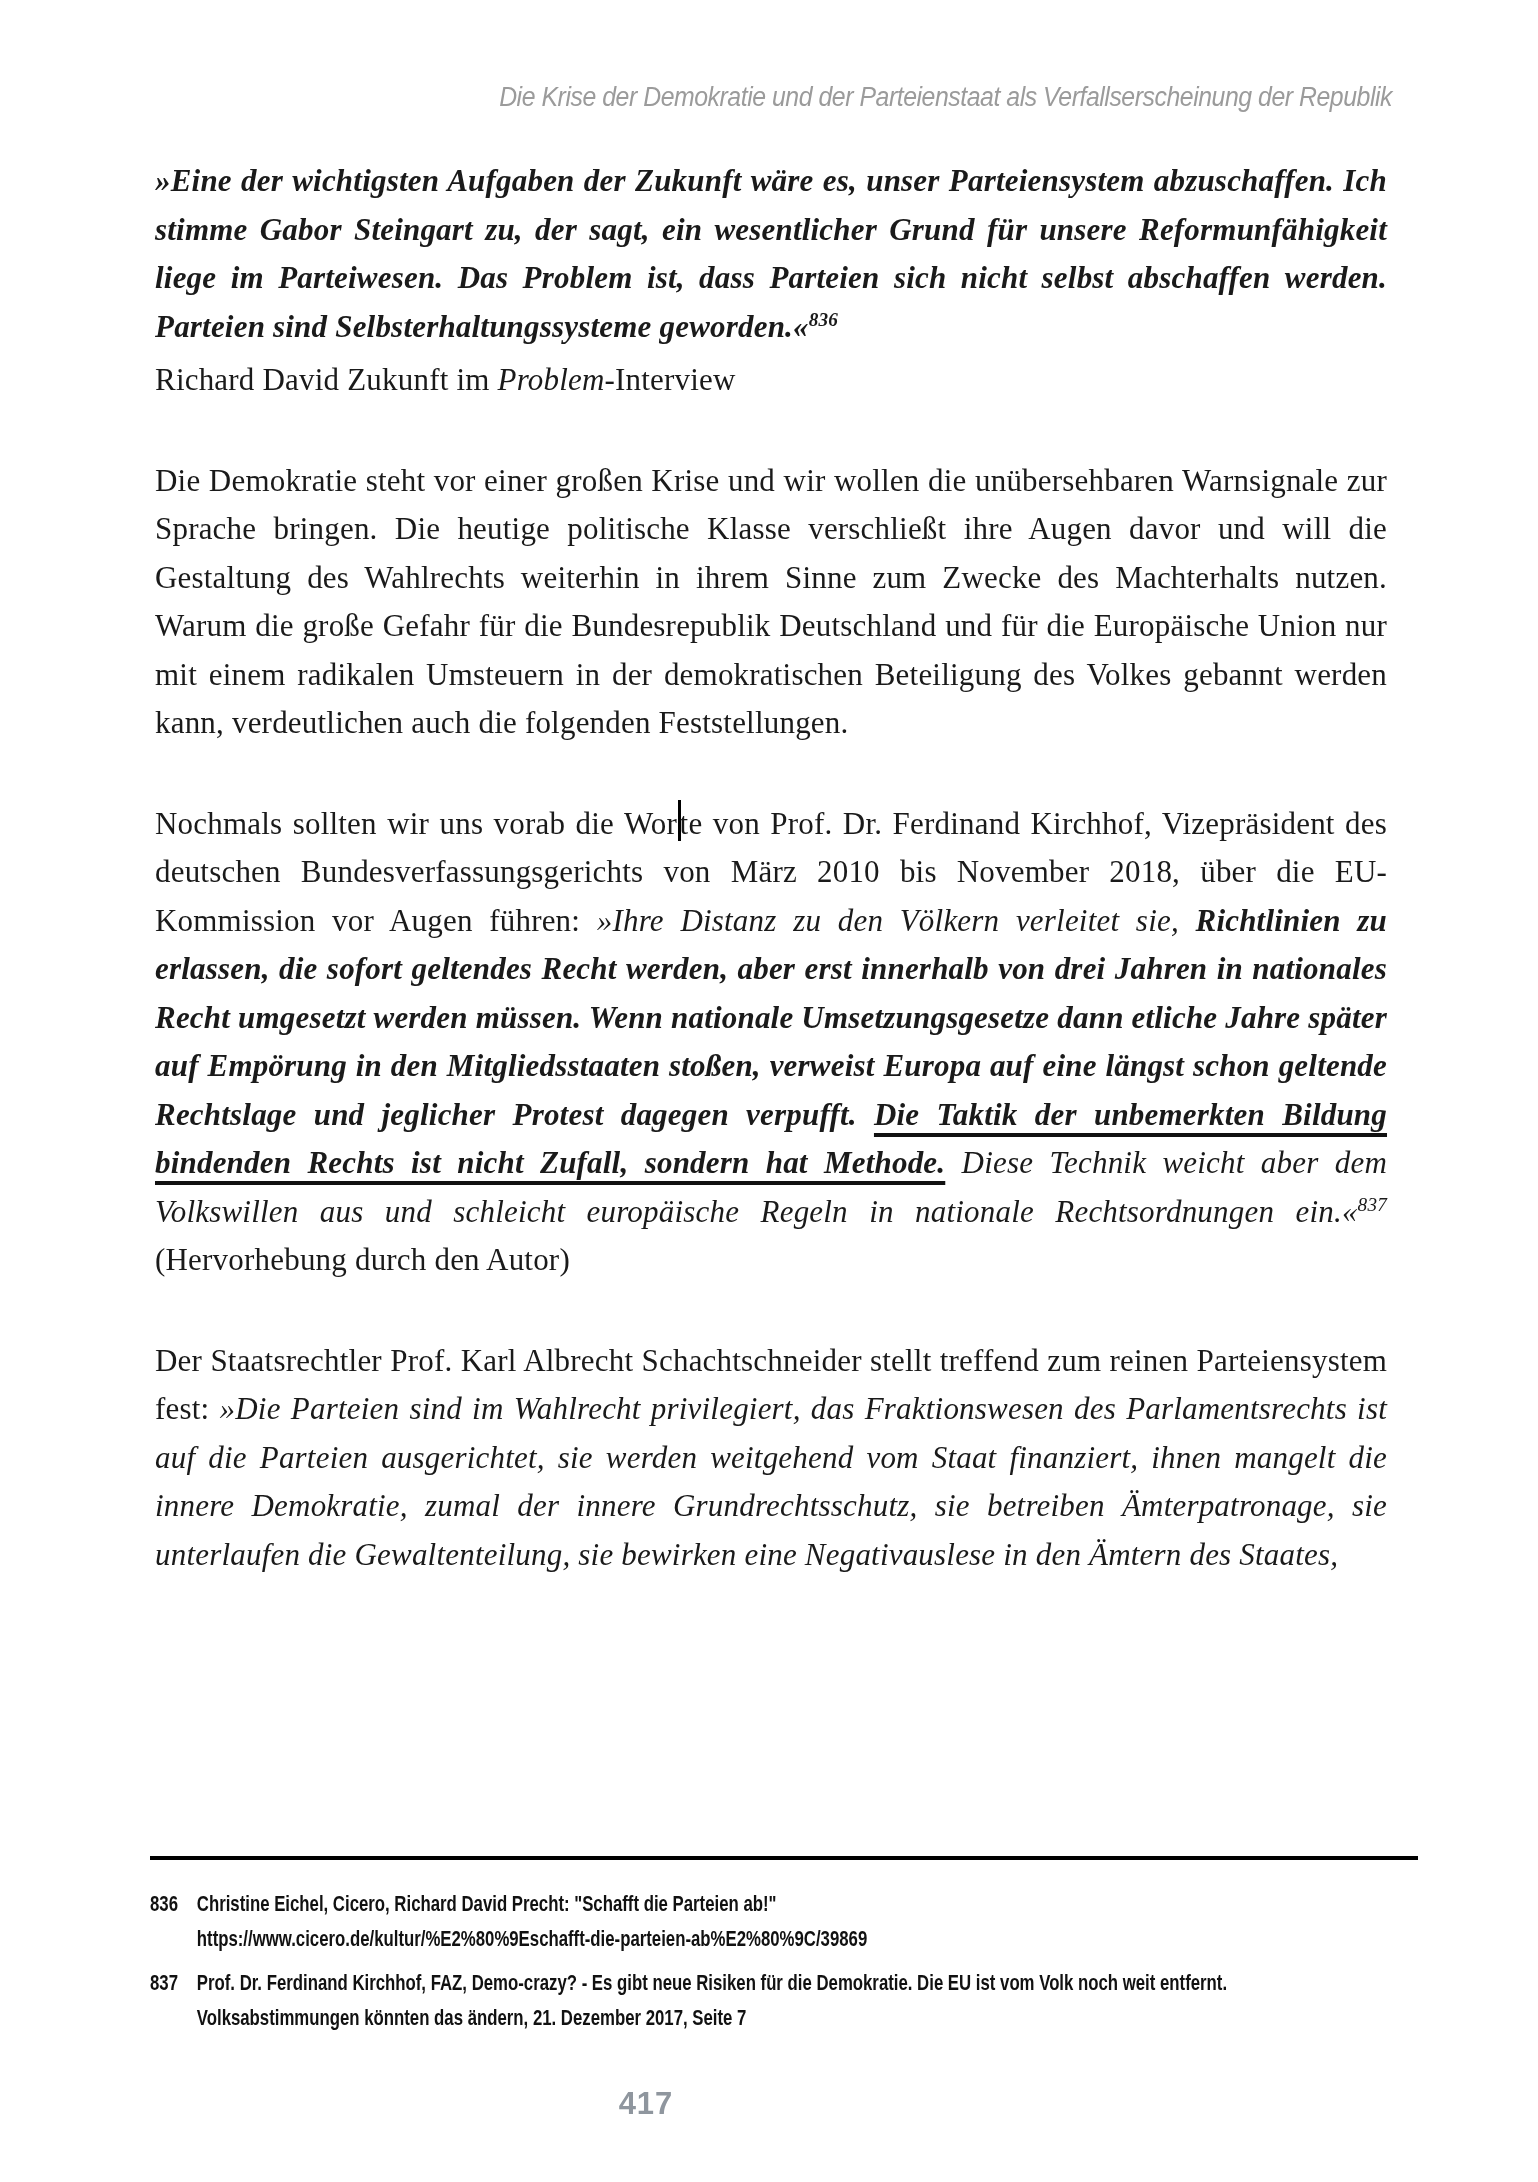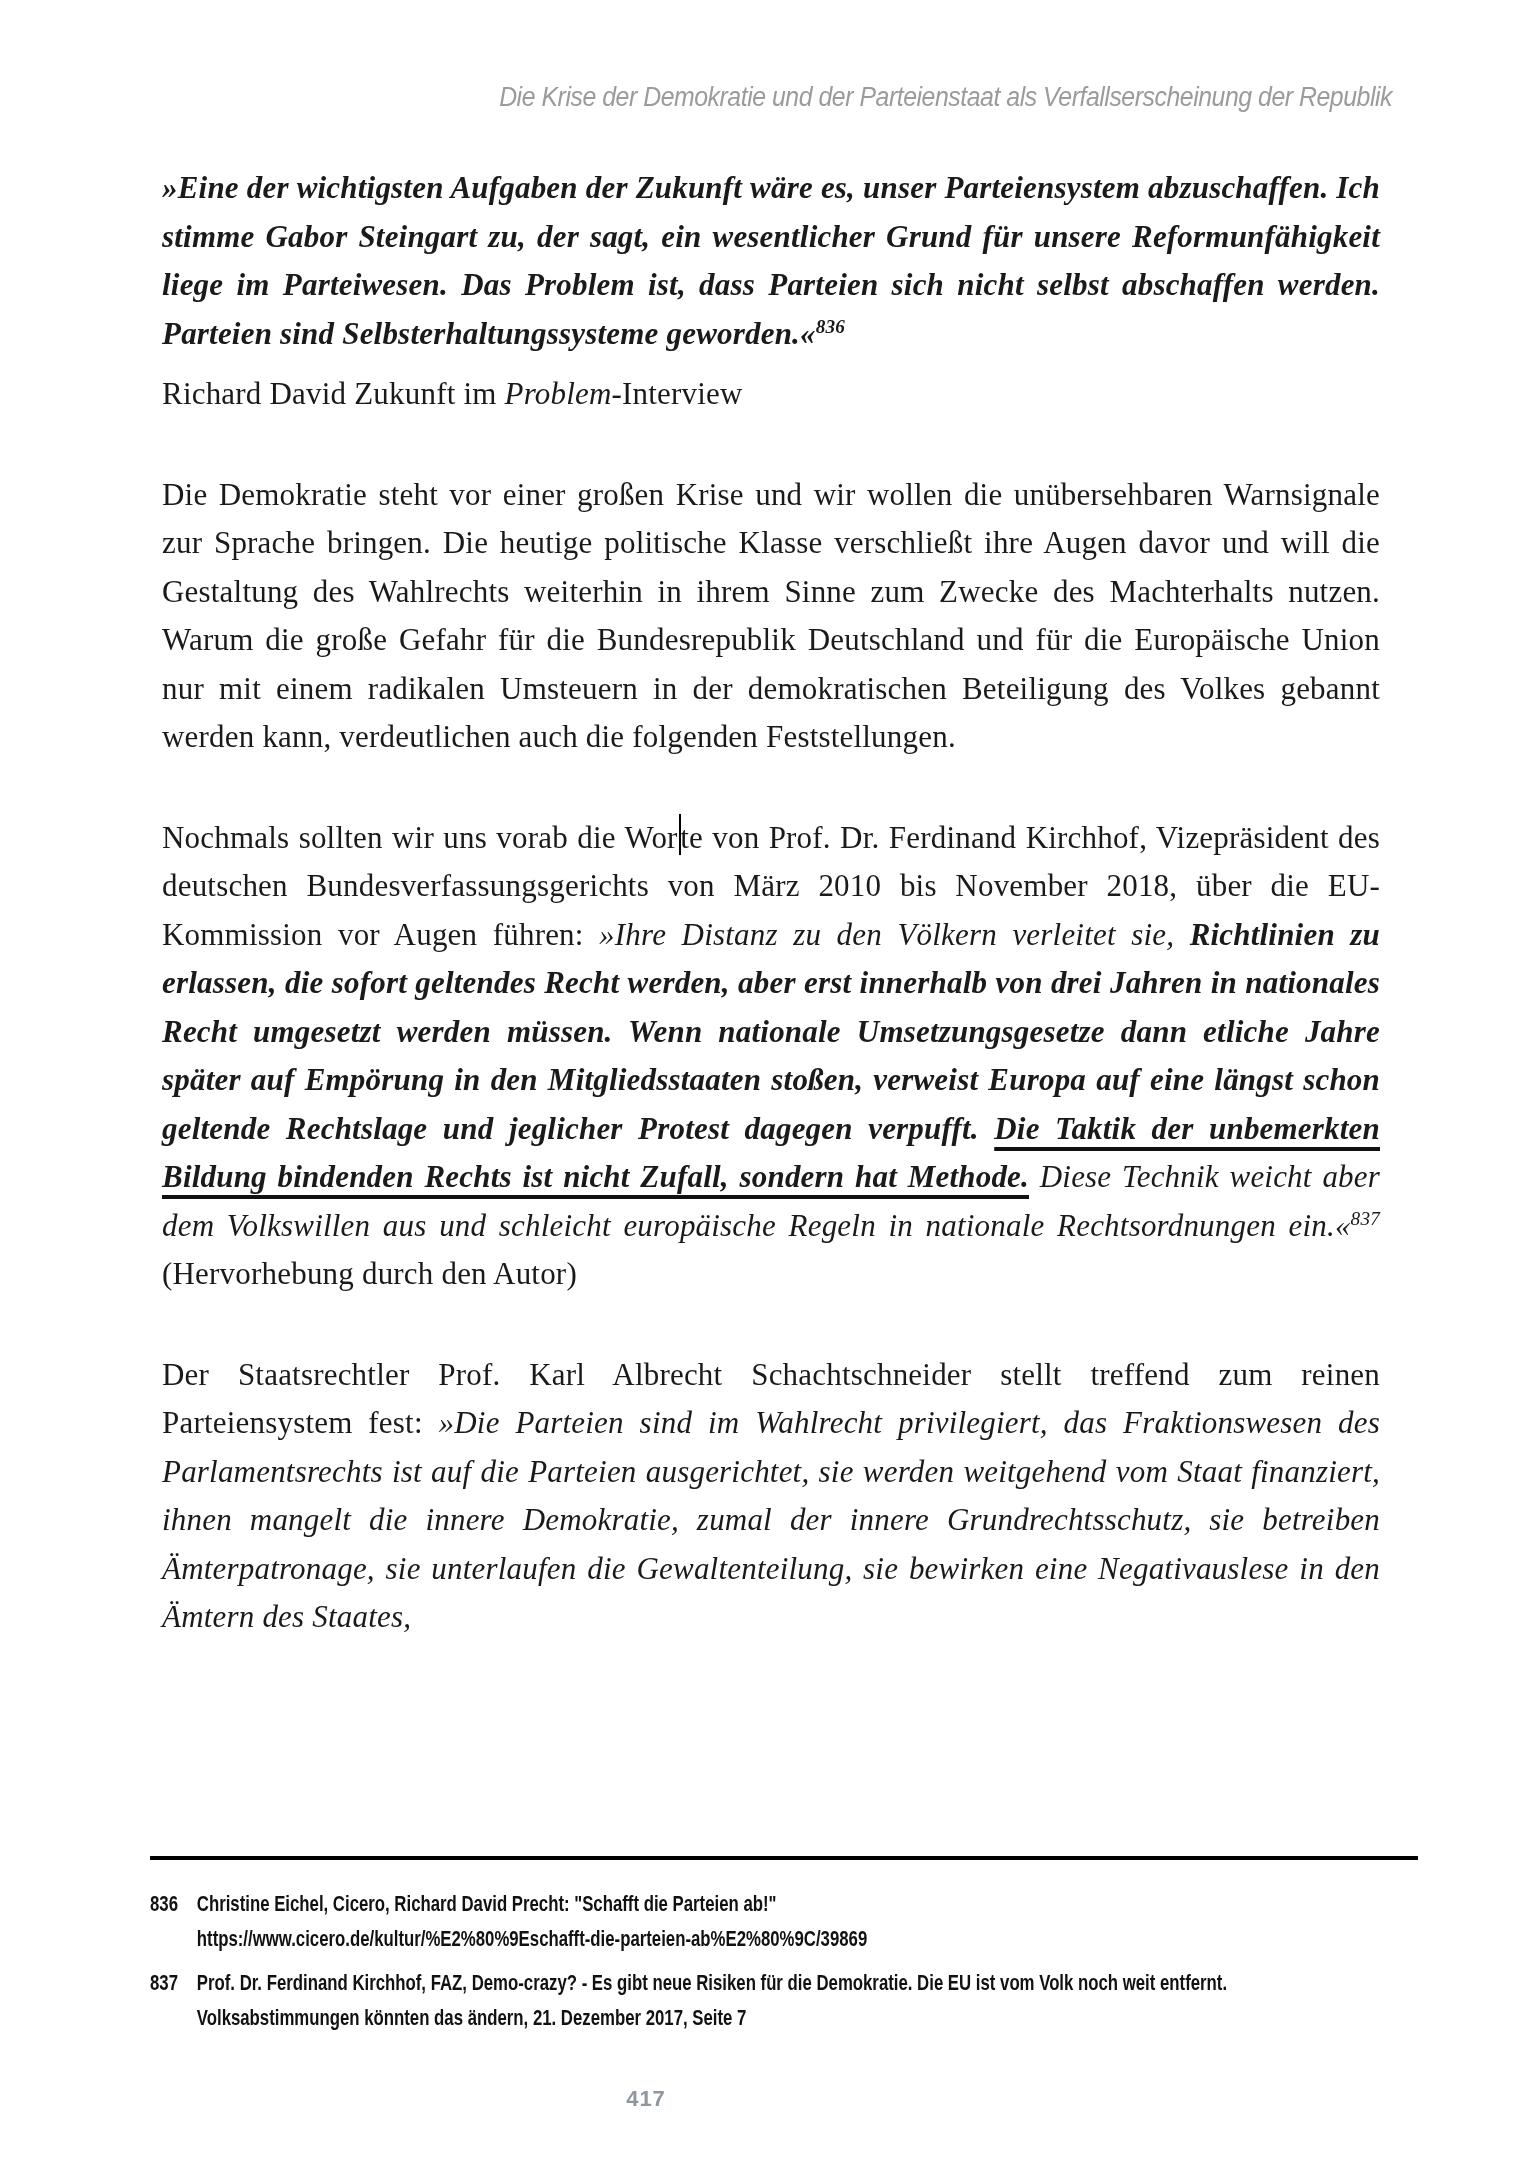--- a/index.html
+++ b/index.html
@@ -41,21 +41,21 @@
   .body-text {
     position: absolute;
     top: 152px;
     left: 150px;
     width: 1242px;
     font-size: 31px;
     line-height: 48.5px;
     letter-spacing: 0.2px;
     text-align: justify;
   }
-  .para { margin: 12px; }
+  .para { margin: 5px; }
   .spaced { margin-top: 52px; }
 
   .seg-regular { font-style: normal; font-weight: normal; }
   .seg-italic { font-style: italic; font-weight: normal; }
   .seg-bold-italic { font-style: italic; font-weight: bold; }
   .seg-bold-italic-underline {
     font-style: italic;
     font-weight: bold;
     text-decoration: underline;
     text-decoration-thickness: 3.5px;
@@ -114,21 +114,21 @@
 
   
   .page-number {
     position: absolute;
     top: 2086px;
     left: 0;
     width: 1292px;
     text-align: center;
     font-family: "Liberation Sans", "DejaVu Sans", sans-serif;
     font-weight: bold;
-    font-size: 22px;
+    font-size: 31px;
     color: var(--pagenum-color, #8f969e);
     letter-spacing: 1px;
   }
 </style>
 </head>
 <body>
 
 <div class="page">
 
   <div class="running-header">Die Krise der Demokratie und der Parteienstaat als Verfallserscheinung der Republik</div>

